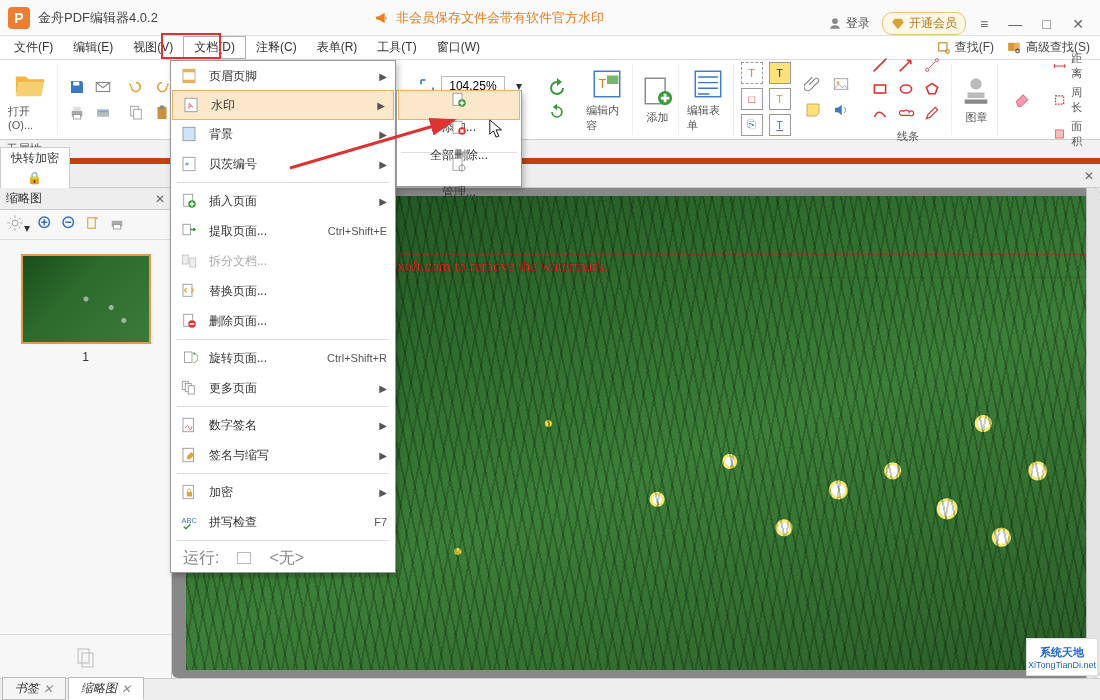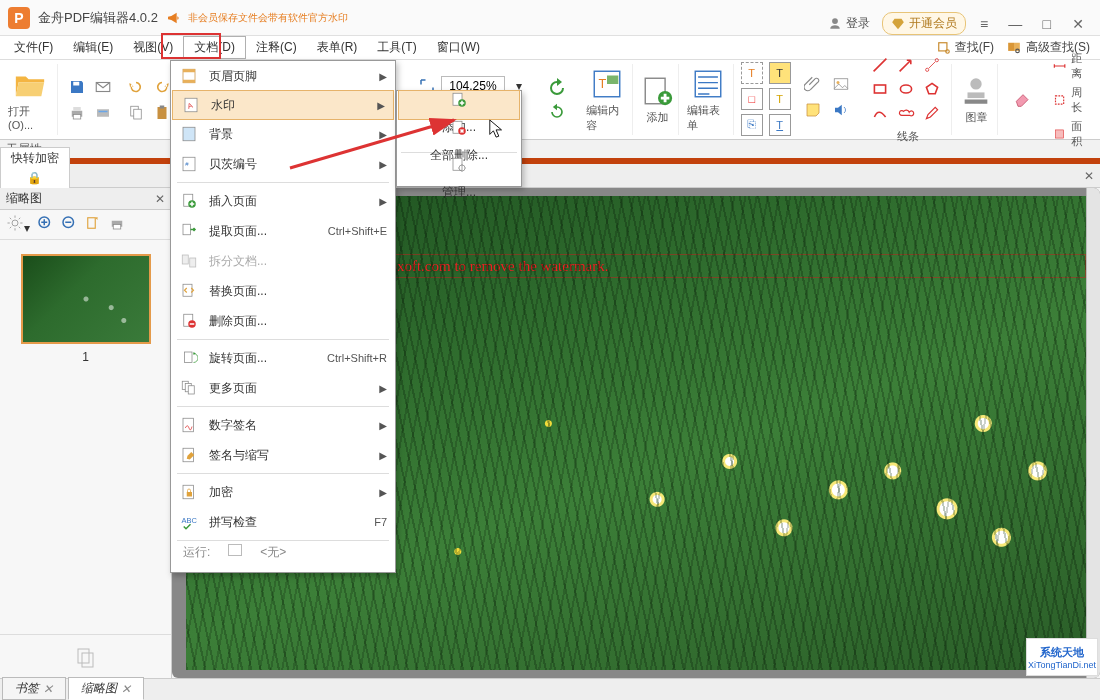--- a/index.html
+++ b/index.html
@@ -2,21 +2,21 @@
 <html><head>
 <meta charset="utf-8">
 <style>
   * { box-sizing: border-box; margin: 0; padding: 0; font-family: "Microsoft YaHei", Arial, sans-serif; }
   body { width: 1100px; height: 700px; background: #f5f5f5; position: relative; overflow: hidden; font-size: 12px; color: #333; }
 
   
   .titlebar { height: 36px; background: #fafafa; border-bottom: 1px solid #e0e0e0; display: flex; align-items: center; padding: 0 8px; gap: 8px; }
   .logo { width: 22px; height: 22px; background: #ed7d31; border-radius: 4px; display:flex; align-items:center; justify-content:center; color:#fff; font-weight:bold; font-size:14px;}
   .title-text { font-size: 13px; color: #444; }
-  .title-center { flex: 1; display:flex; align-items:center; gap:6px; color: #e67e22; font-size: 10px;}
+  .title-center { flex: 1; display:flex; justify-content:center; align-items:center; gap:6px; color: #e67e22; font-size: 13px;}
   .megaphone { width:16px;height:16px; }
   .title-right { display:flex; align-items:center; gap: 4px; margin-top: 12px;}
   .login-btn, .vip-btn { display:flex; align-items:center; gap:4px; padding: 2px 8px; font-size:12px; color:#555;}
   .vip-btn { border:1px solid #e8c477; background:#fff7e6; color:#b07a1f; border-radius:10px;}
   .win-btns span { display:inline-block; width:28px; text-align:center; color:#666; font-size:14px;}
 
   
   .menubar { height: 24px; background:#fff; border-bottom:1px solid #ddd; display:flex; align-items:center; padding: 0 4px;}
   .menubar .mi { padding: 2px 10px; font-size:12px; color:#333; }
   .menubar .mi.active { border:1px solid #b0b0b0; background:#fff; }
@@ -98,21 +98,21 @@
   
   .dropdown{position:absolute;background:#fff;border:1px solid #999;box-shadow:2px 3px 6px rgba(0,0,0,.25);z-index:100;}
   .dd1{left:170px;top:60px;width:226px;}
   .dd-row{height:30px;display:flex;align-items:center;padding:0 8px 0 8px;gap:10px;font-size:12px;position:relative;}
   .dd-row .ico{width:20px;height:20px;display:flex;align-items:center;justify-content:center;}
   .dd-row .arrow{margin-left:auto;color:#555;font-size:10px;}
   .dd-row .sc{margin-left:auto;color:#555;font-size:11px;}
   .dd-row.sel{background:#fbe7c9;border:1px solid #e6b36a;margin:-1px 1px;}
   .dd-row.disabled{color:#aaa;}
   .dd-sep{height:1px;background:#ddd;margin:3px 6px;}
-  .dd-runrow{height:28px;display:flex;align-items:flex-start;padding-left:12px;gap:18px;color:#888;font-size:12px;}
+  .dd-runrow{height:28px;display:flex;align-items:center;padding-left:12px;gap:18px;color:#888;font-size:16px;}
 
   .dd2{left:396px;top:90px;width:126px;}
   .dd2 .dd-row{height:30px;flex-direction:column;}
   .dd2 .dd-sep{margin:3px 4px;}
   .dd-row.hover{background:#fbe7c9;border:1px solid #e6b36a;margin:-1px 1px;}
 
   
   .cursor{position:absolute;left:488px;top:118px;z-index:200;pointer-events:none;}
   .cursor svg{width:18px;height:22px;}
 

